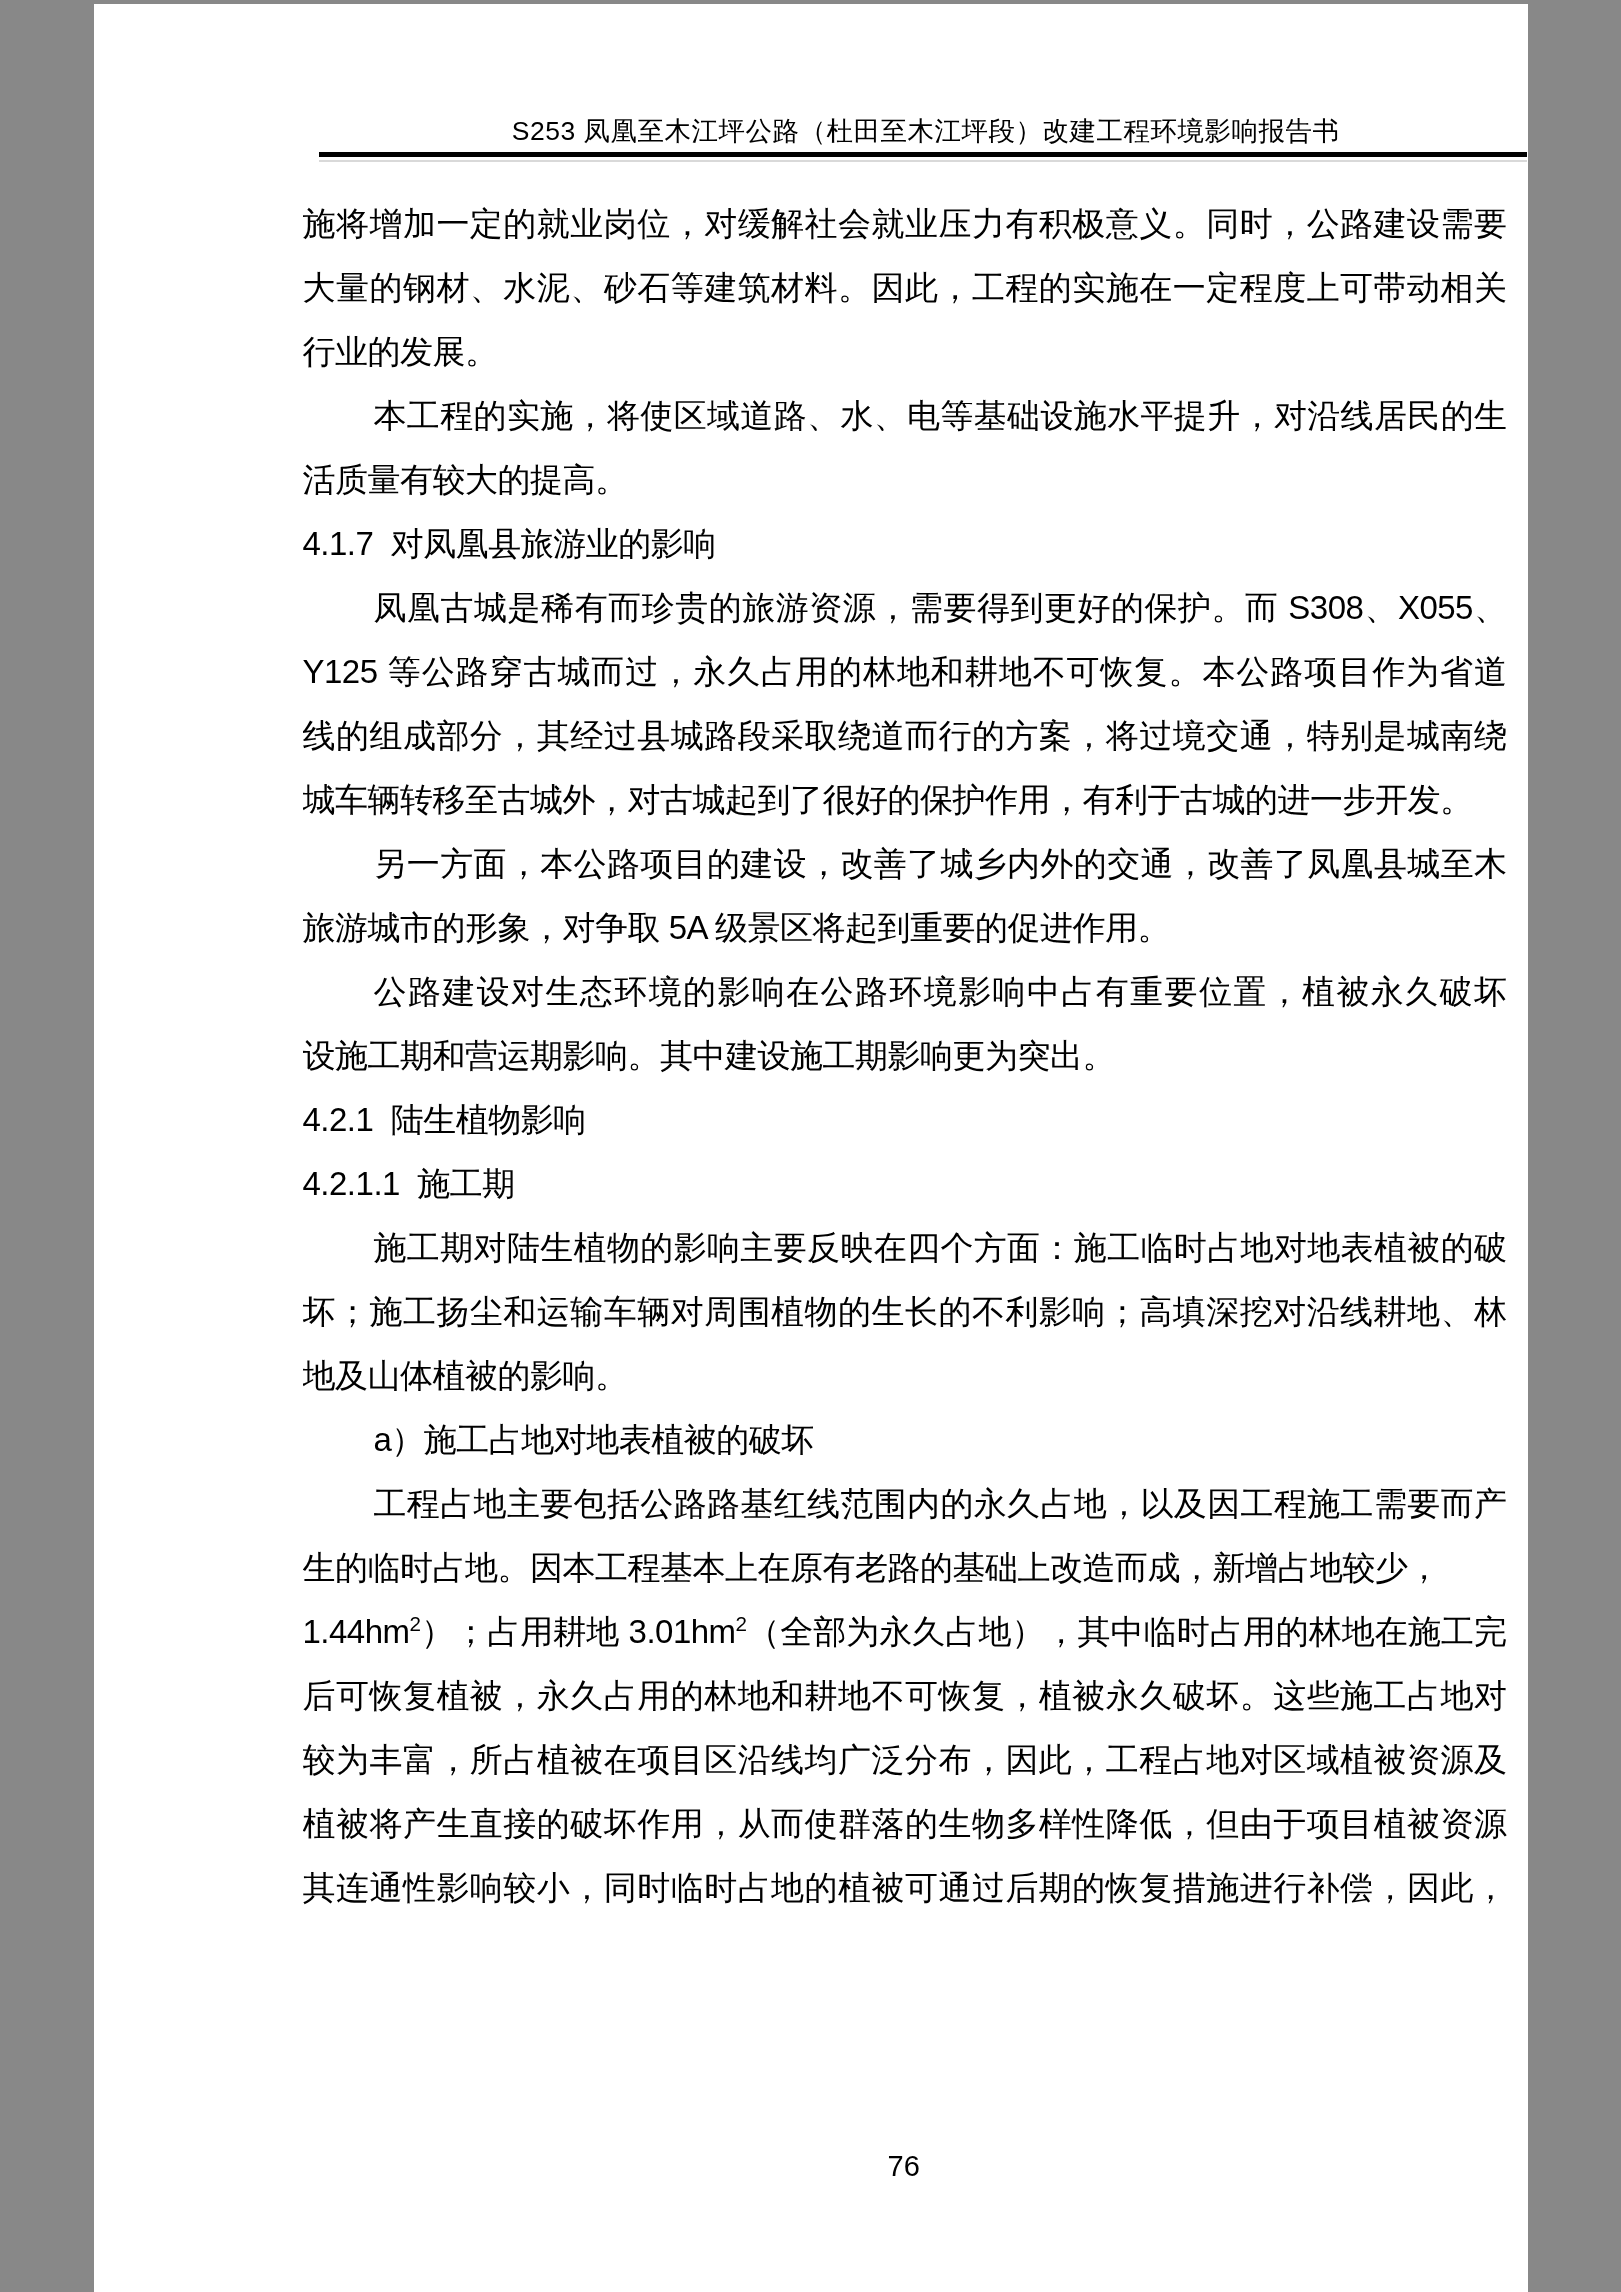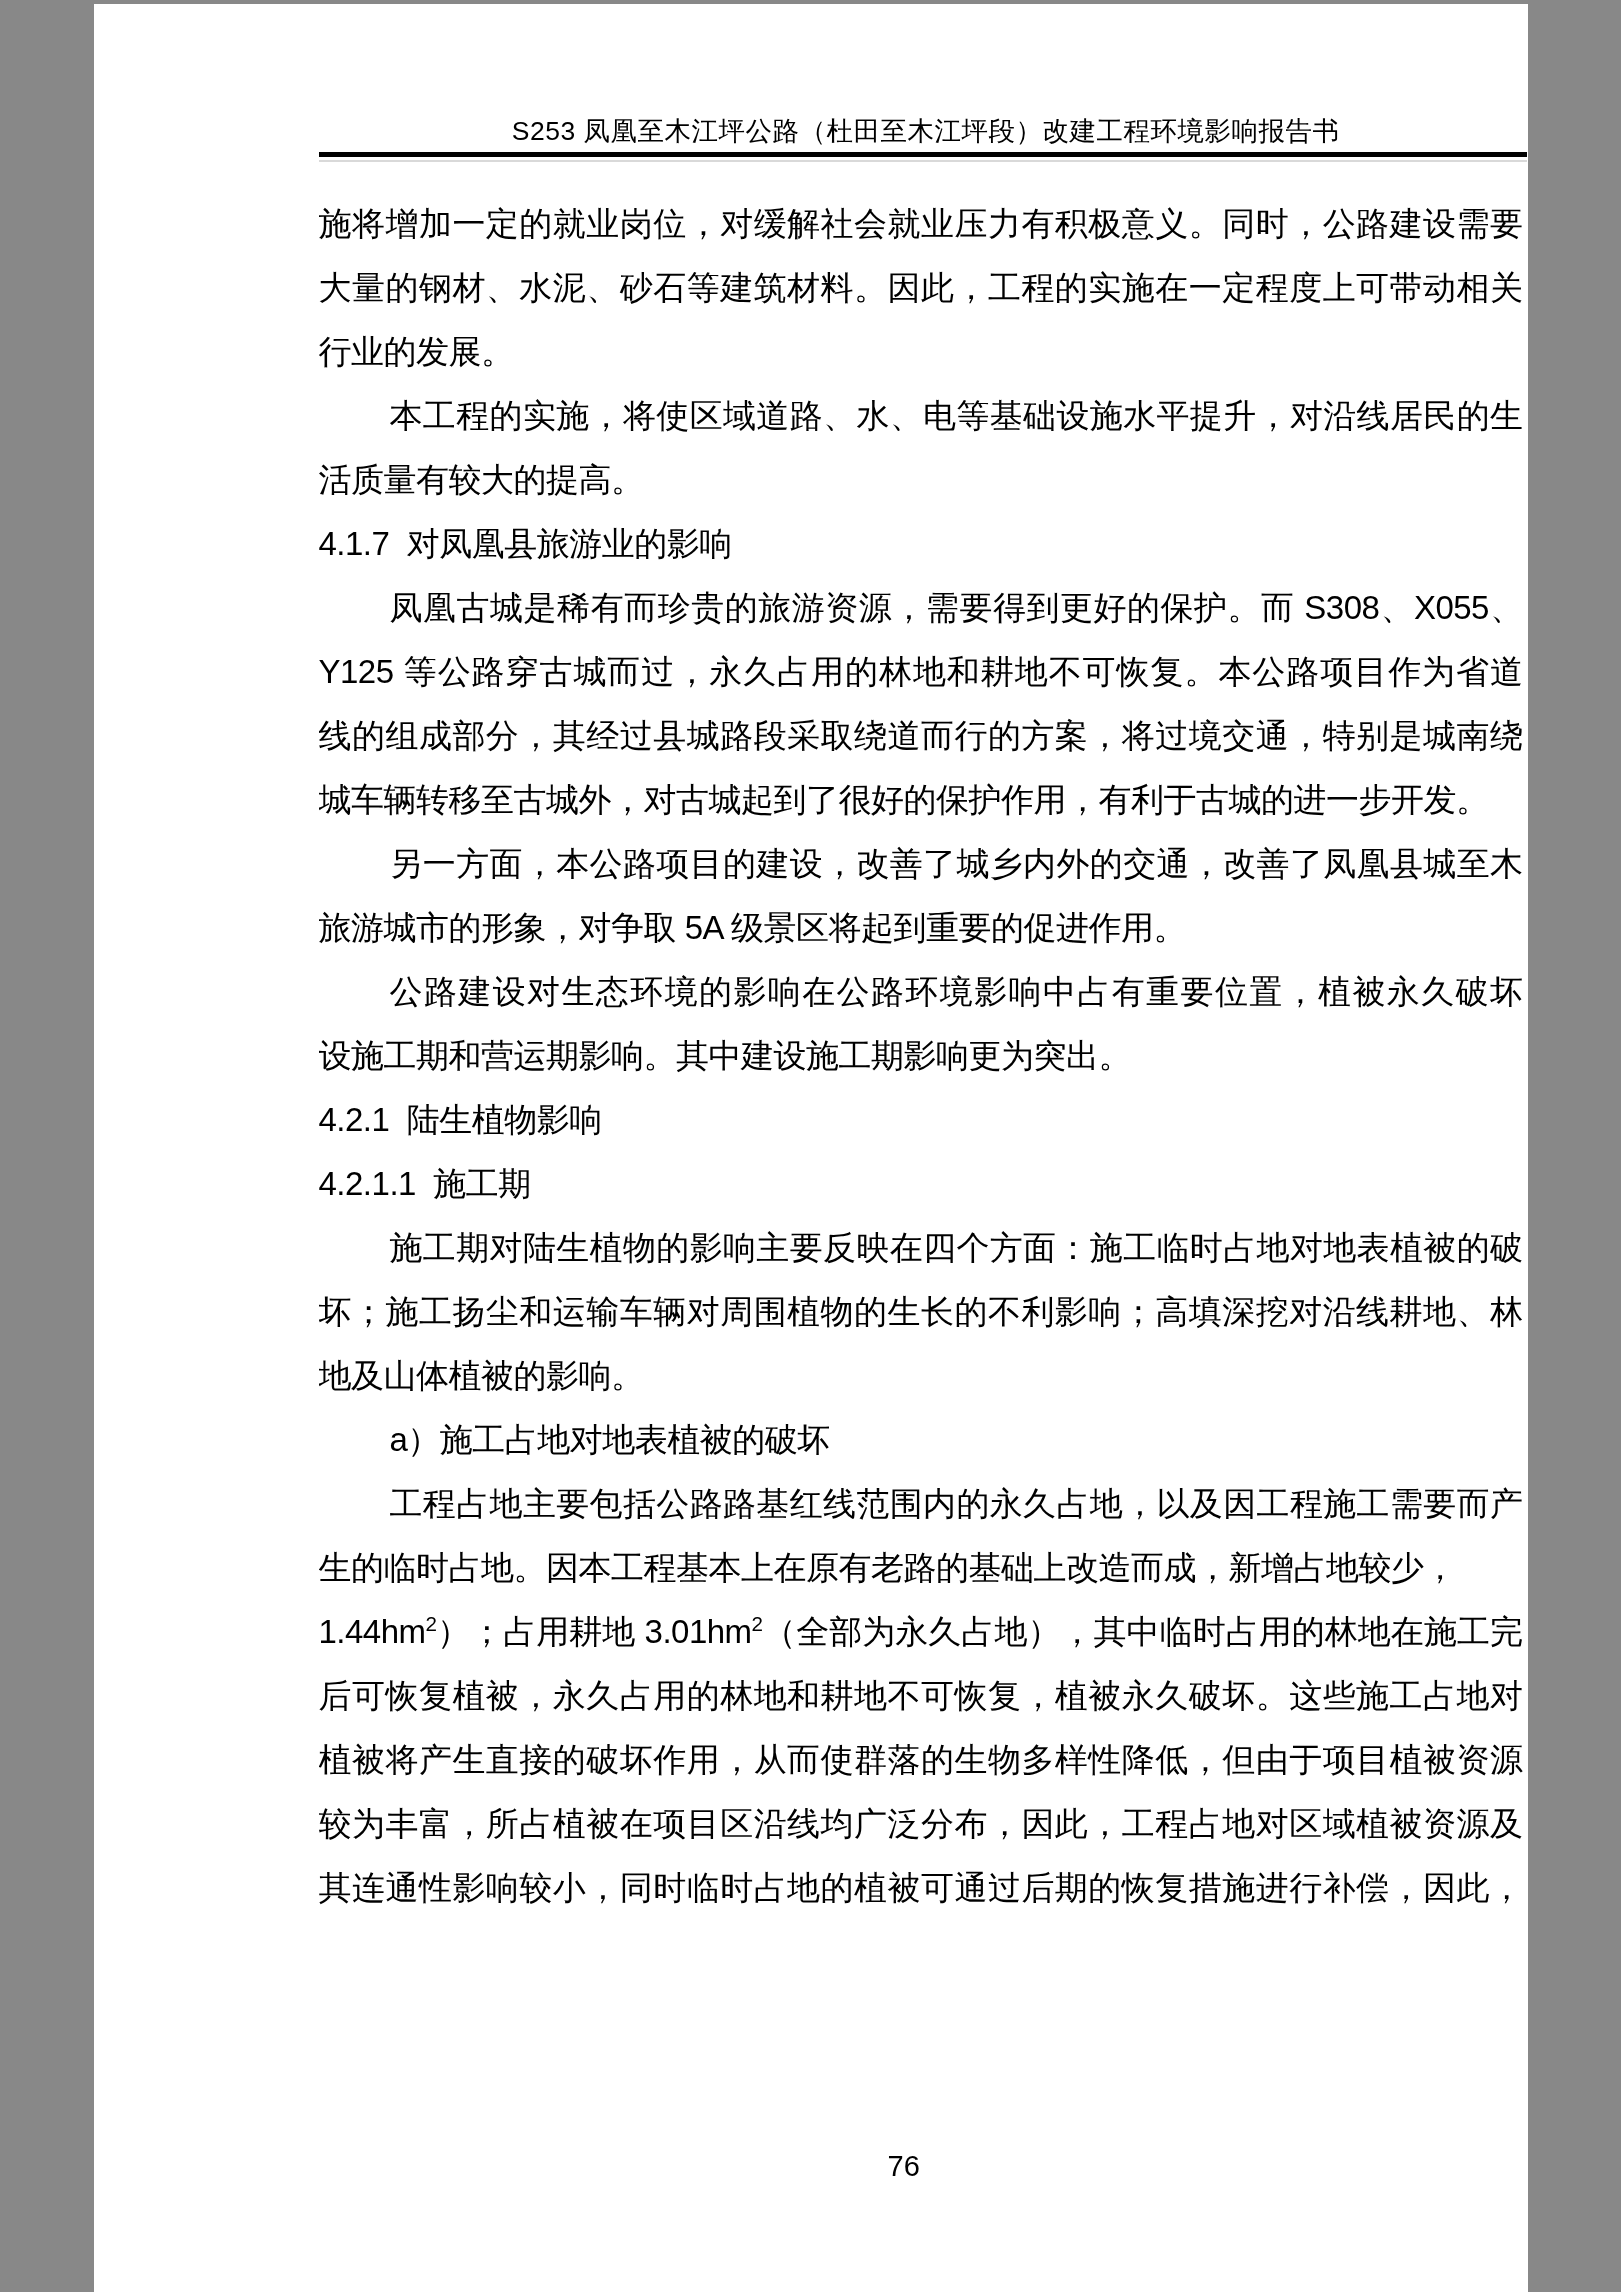--- a/index.html
+++ b/index.html
@@ -34,21 +34,21 @@
   .header-rule-shadow {
     position: absolute;
     left: 225px;
     top: 156px;
     width: 1208px;
     height: 2px;
     background: #d9d9d9;
   }
   .content {
     position: absolute;
-    left: 225px;
+    left: 209px;
     top: 188px;
     width: 1204px;
   }
   .line {
     height: 64px;
     line-height: 64px;
     font-size: 33px;
     letter-spacing: -0.5px;
     overflow: hidden;
     text-align: left;
@@ -107,20 +107,20 @@
       <div class="line heading"><span>4.2.1  陆生植物影响</span></div>
       <div class="line heading"><span>4.2.1.1  施工期</span></div>
       <div class="line indent justify"><span>施工期对陆生植物的影响主要反映在四个方面：施工临时占地对地表植被的破</span></div>
       <div class="line justify"><span>坏；施工扬尘和运输车辆对周围植物的生长的不利影响；高填深挖对沿线耕地、林</span></div>
       <div class="line"><span>地及山体植被的影响。</span></div>
       <div class="line indent"><span>a）施工占地对地表植被的破坏</span></div>
       <div class="line indent justify"><span>工程占地主要包括公路路基红线范围内的永久占地，以及因工程施工需要而产</span></div>
       <div class="line"><span>生的临时占地。因本工程基本上在原有老路的基础上改造而成，新增占地较少，</span></div>
       <div class="line justify"><span>1.44hm</span><span class="sup">2</span><span>）；占用耕地 3.01hm</span><span class="sup">2</span><span>（全部为永久占地），其中临时占用的林地在施工完成</span></div>
       <div class="line justify"><span>后可恢复植被，永久占用的林地和耕地不可恢复，植被永久破坏。这些施工占地对</span></div>
+      <div class="line justify"><span>较为丰富，所占植被在项目区沿线均广泛分布，因此，工程占地对区域植被资源及</span></div>
       <div class="line justify"><span>植被将产生直接的破坏作用，从而使群落的生物多样性降低，但由于项目植被资源</span></div>
-      <div class="line justify"><span>较为丰富，所占植被在项目区沿线均广泛分布，因此，工程占地对区域植被资源及</span></div>
       <div class="line justify"><span>其连通性影响较小，同时临时占地的植被可通过后期的恢复措施进行补偿，因此，</span></div>
     </div>
 
   <div class="footer-page">76</div>
 </div>
 
 
 </body></html>

